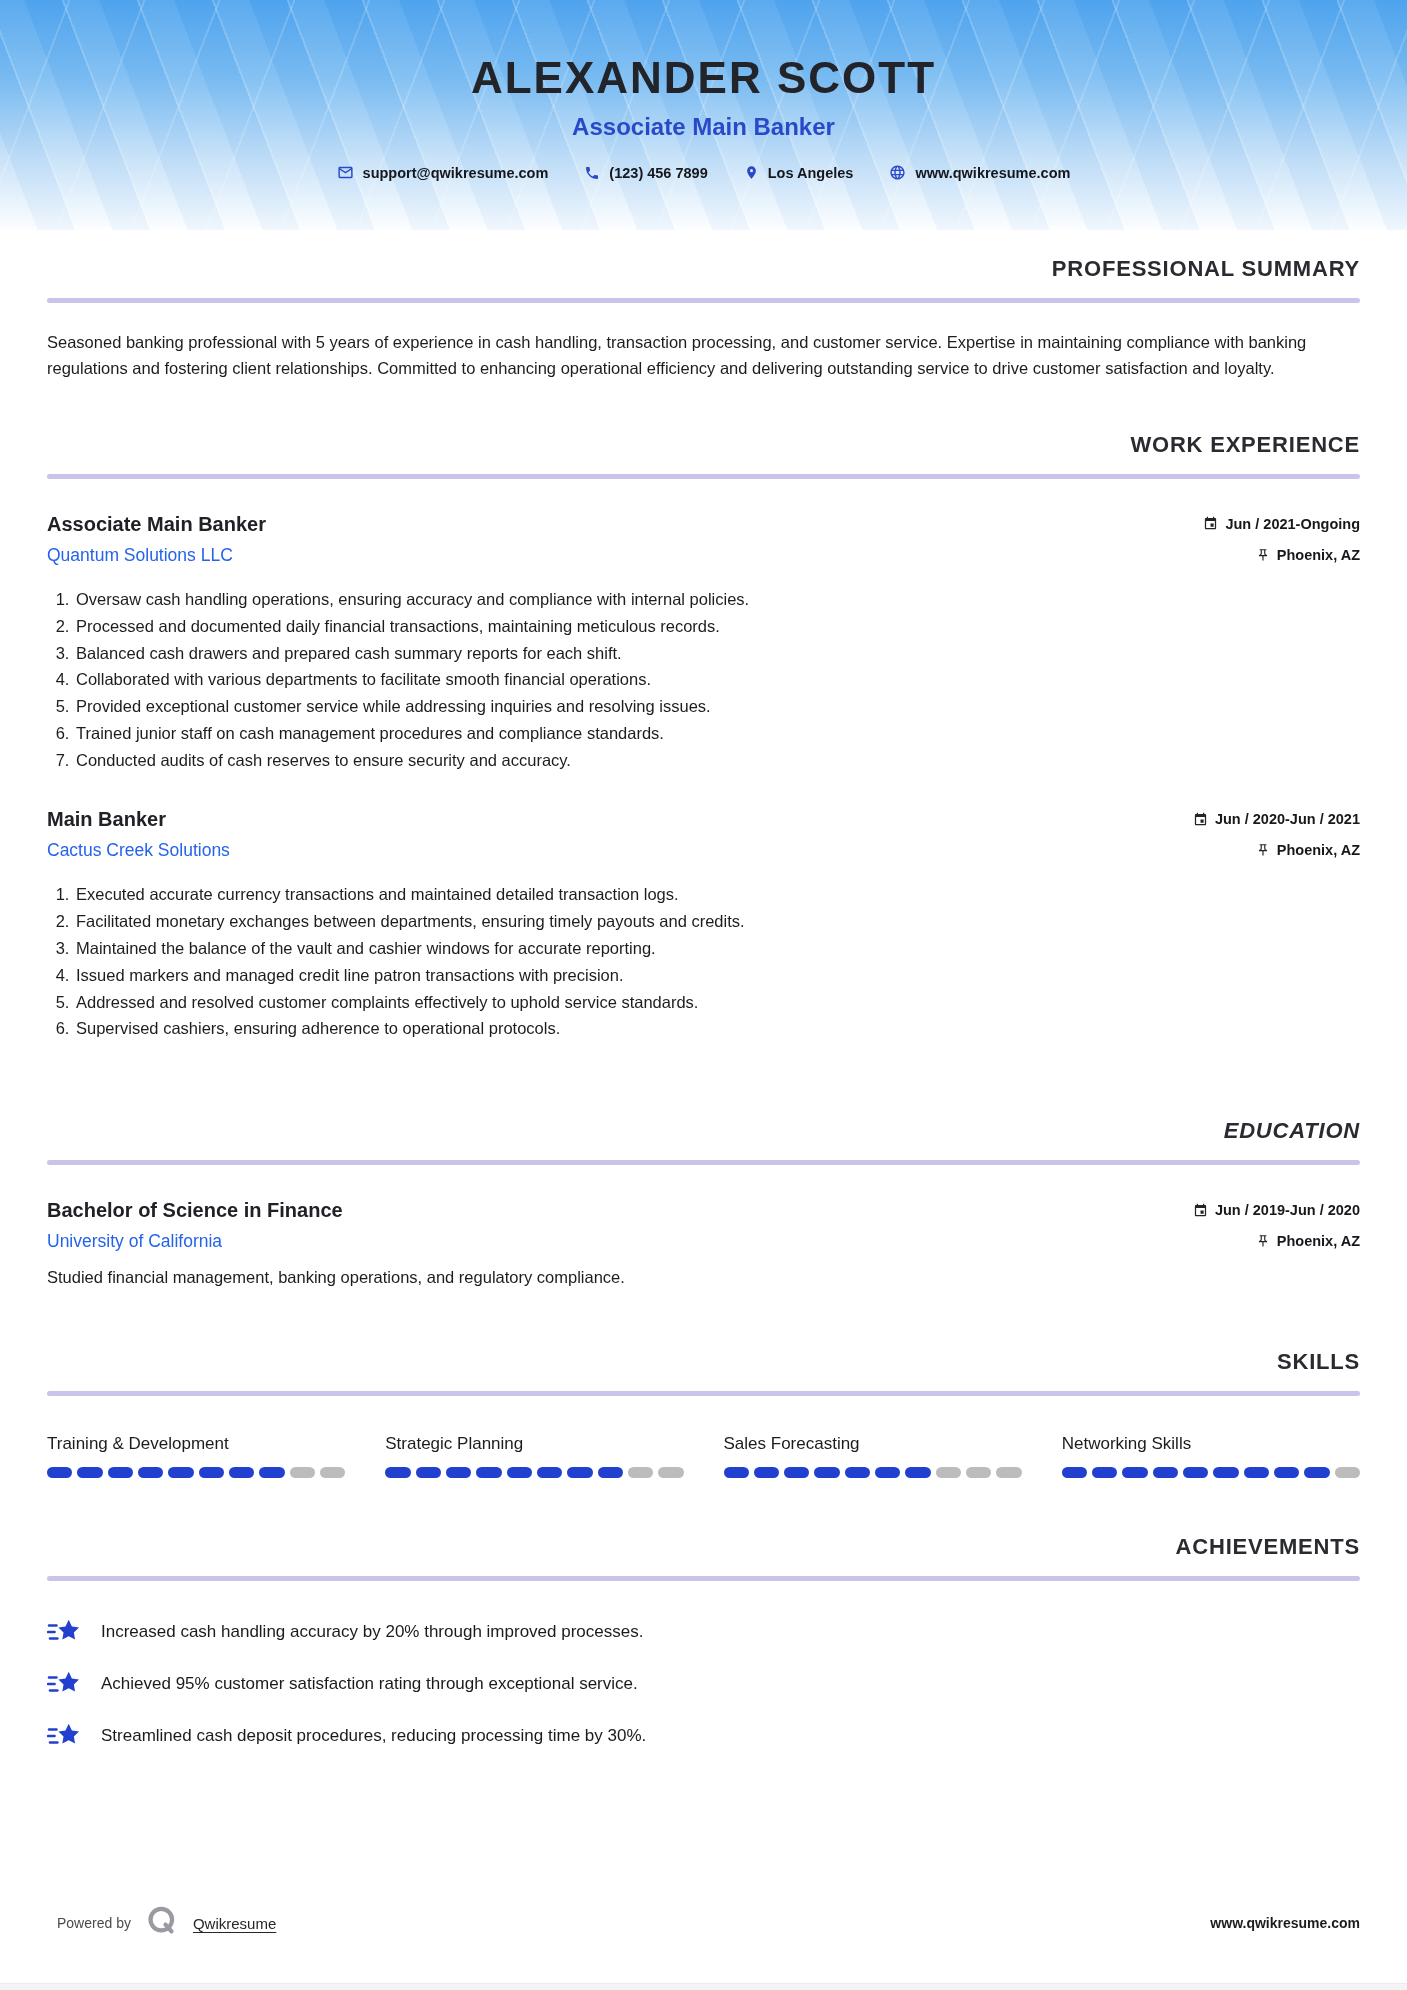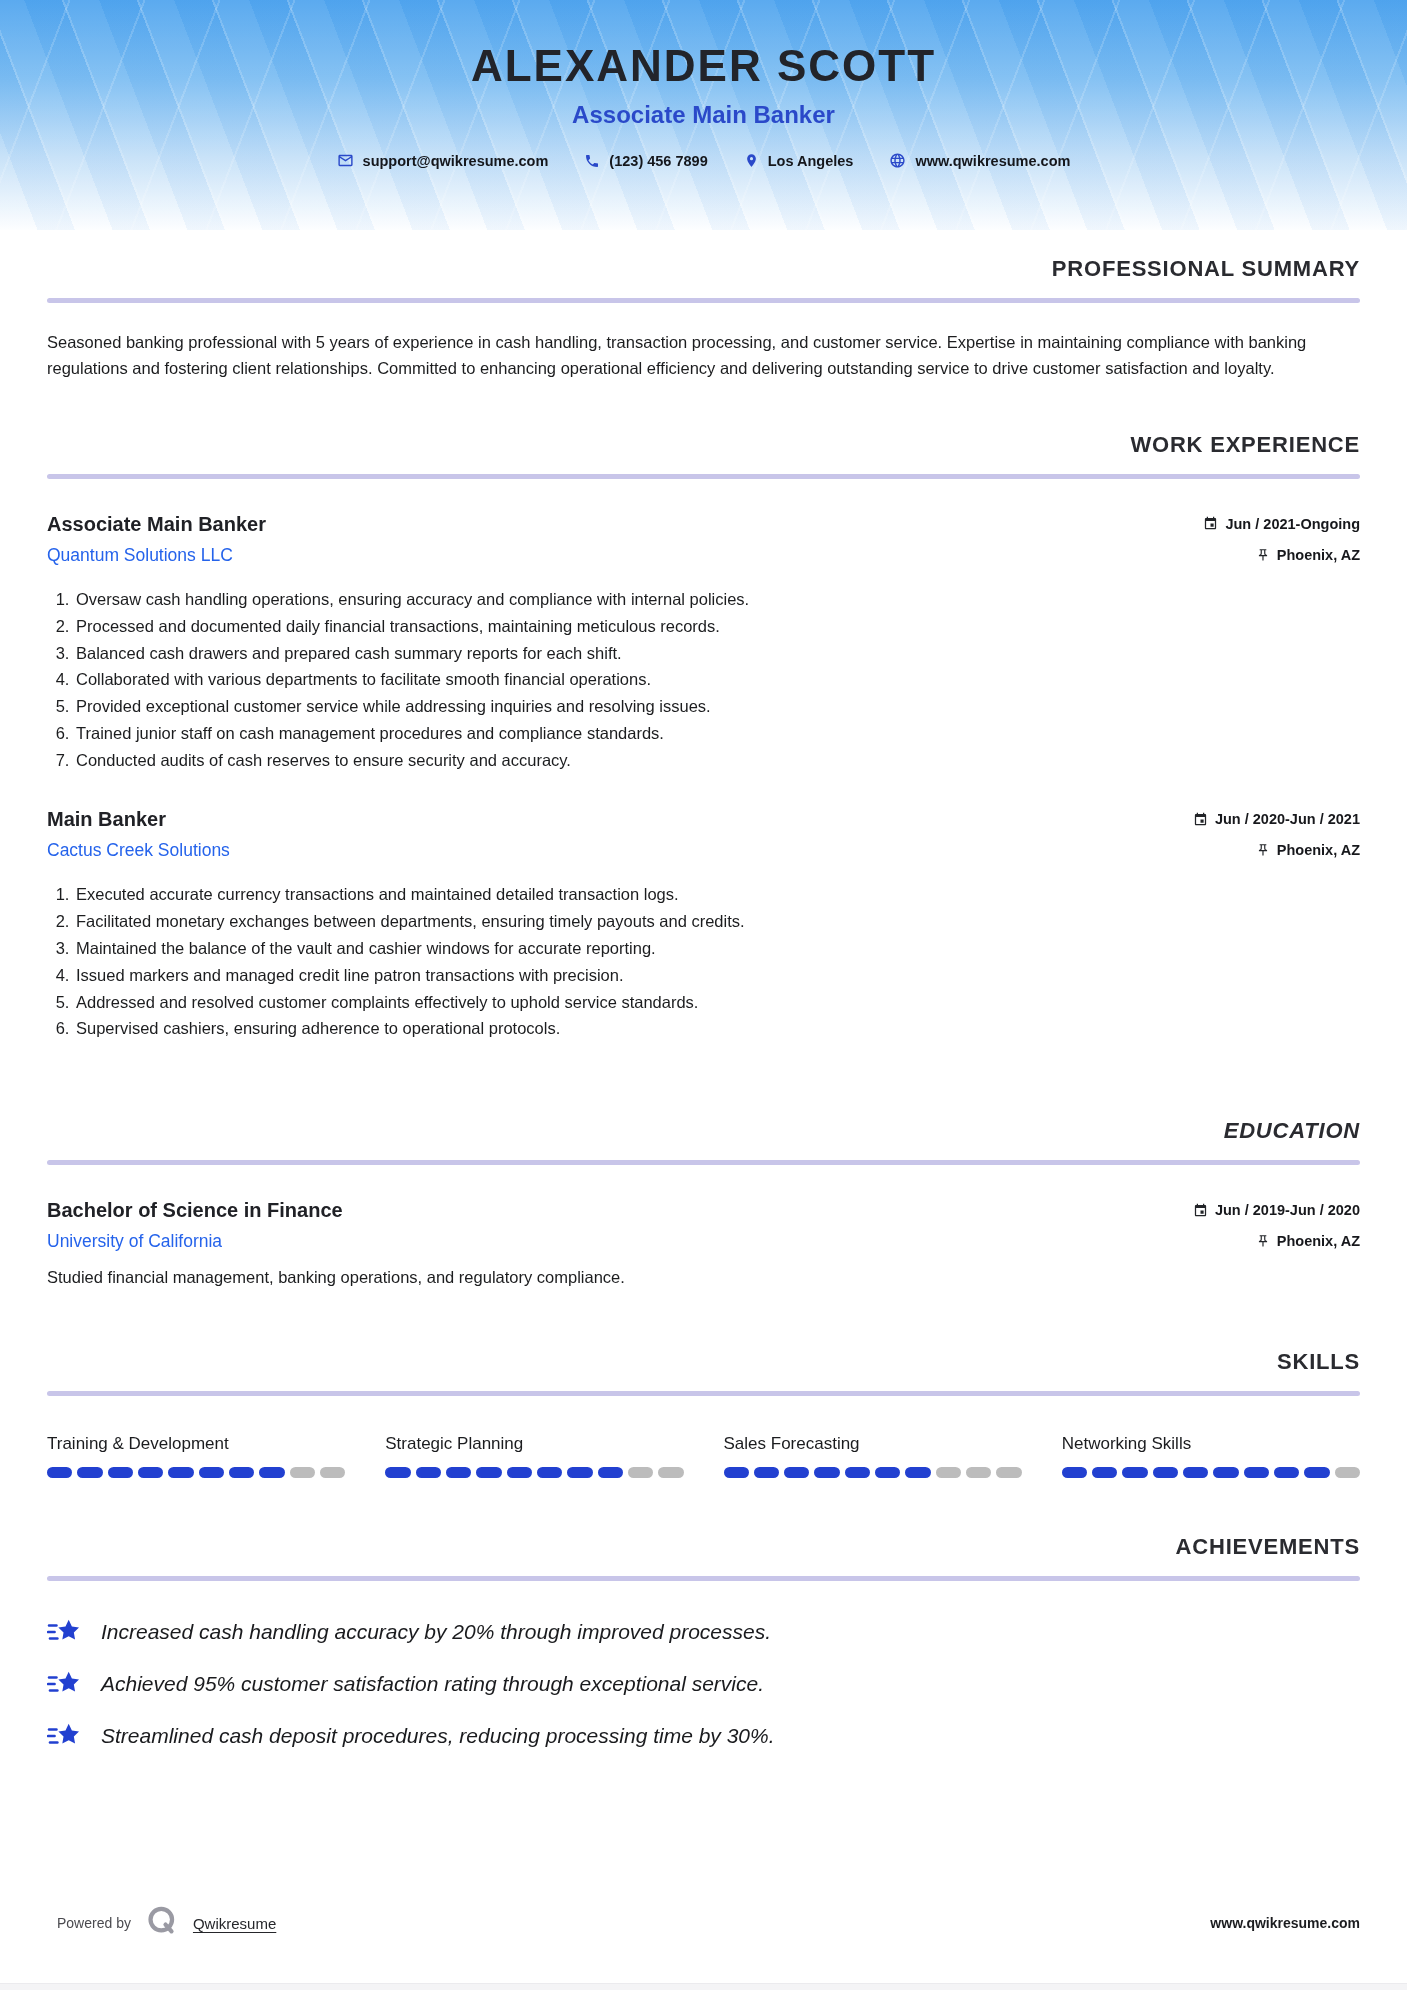--- a/index.html
+++ b/index.html
@@ -18,21 +18,21 @@
 
   
   .hero{
     height:230px;width:100%;
     background:
       repeating-linear-gradient(69deg, rgba(255,255,255,0.16) 0 2px, rgba(255,255,255,0) 2px 70px),
       repeating-linear-gradient(-69deg, rgba(255,255,255,0.16) 0 2px, rgba(255,255,255,0) 2px 70px),
       repeating-linear-gradient(69deg, rgba(255,255,255,0.07) 0 35px, rgba(70,150,230,0.07) 35px 70px),
       linear-gradient(180deg,#4fa4ee 0%,#7cbdf2 34%,#c4e0f8 68%,#fdfeff 100%);
     display:flex;flex-direction:column;align-items:center;
-    padding-top:44px;
+    padding-top:56px;
   }
   .hero h1{
     margin:0;font-size:44px;line-height:1;font-weight:800;letter-spacing:2px;
     color:#22242a;
   }
   .hero .subtitle{
     margin-top:13px;font-size:24px;font-weight:700;color:var(--accent-blue);
   }
   .contact-row{
     margin-top:23px;display:flex;align-items:center;gap:36px;
@@ -76,21 +76,21 @@
   .skill-name{font-size:17px;color:#1b1c1f;}
   .segbar{display:flex;gap:5px;margin-top:13px;}
   .seg{flex:1;height:11px;border-radius:5.5px;}
   .seg-on{background:var(--skill-fill);}
   .seg-off{background:var(--skill-empty);}
 
   
   .ach-list{margin-top:36px;display:flex;flex-direction:column;gap:22px;}
   .ach-row{display:flex;align-items:center;gap:20px;}
   .ach-row svg{display:block;flex:0 0 auto;}
-  .ach-text{font-size:21px;color:#1a1b1e;font-style:italic;}
+  .ach-text{font-size:17px;color:#1a1b1e;}
 
   
   footer{
     position:absolute;left:57px;right:47px;bottom:48px;
     display:flex;justify-content:space-between;align-items:center;
   }
   .footer-left{display:flex;align-items:center;gap:14px;}
   .powered-by{font-size:14px;color:#4a4a4f;}
   .footer-link{font-size:15px;color:#26272b;text-decoration:underline;text-underline-offset:3px;}
   .footer-site{font-size:14px;font-weight:700;color:#1b1c1f;}

